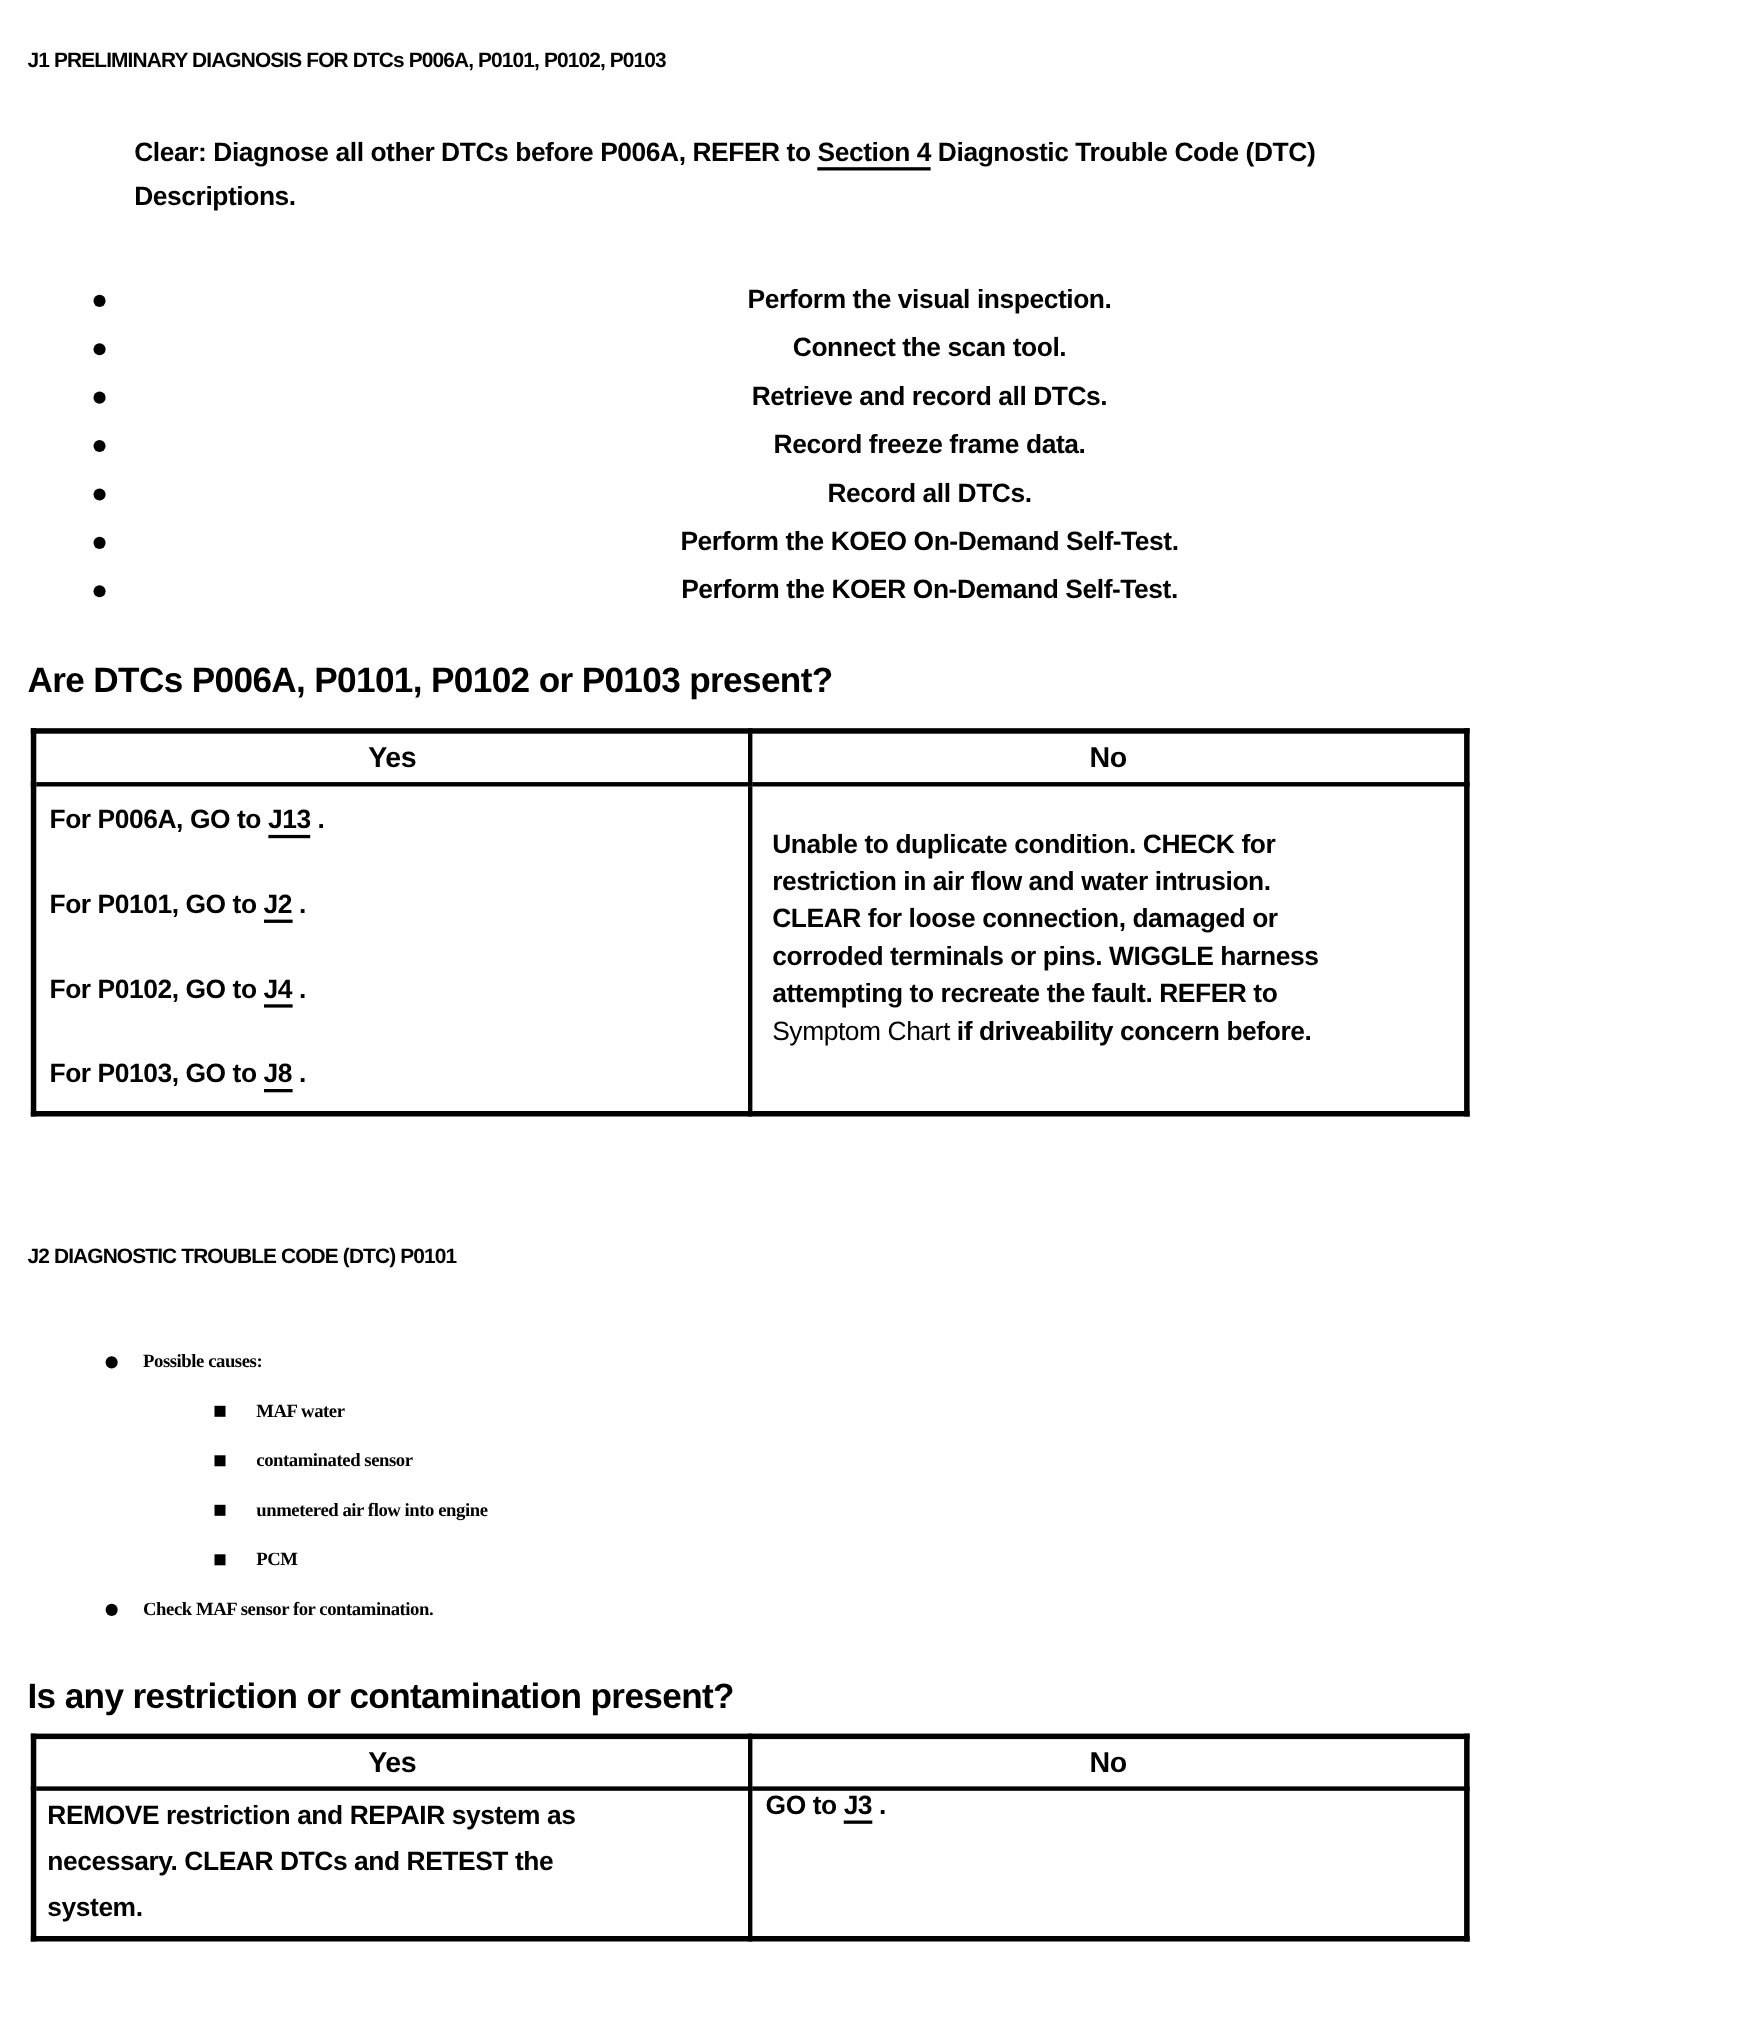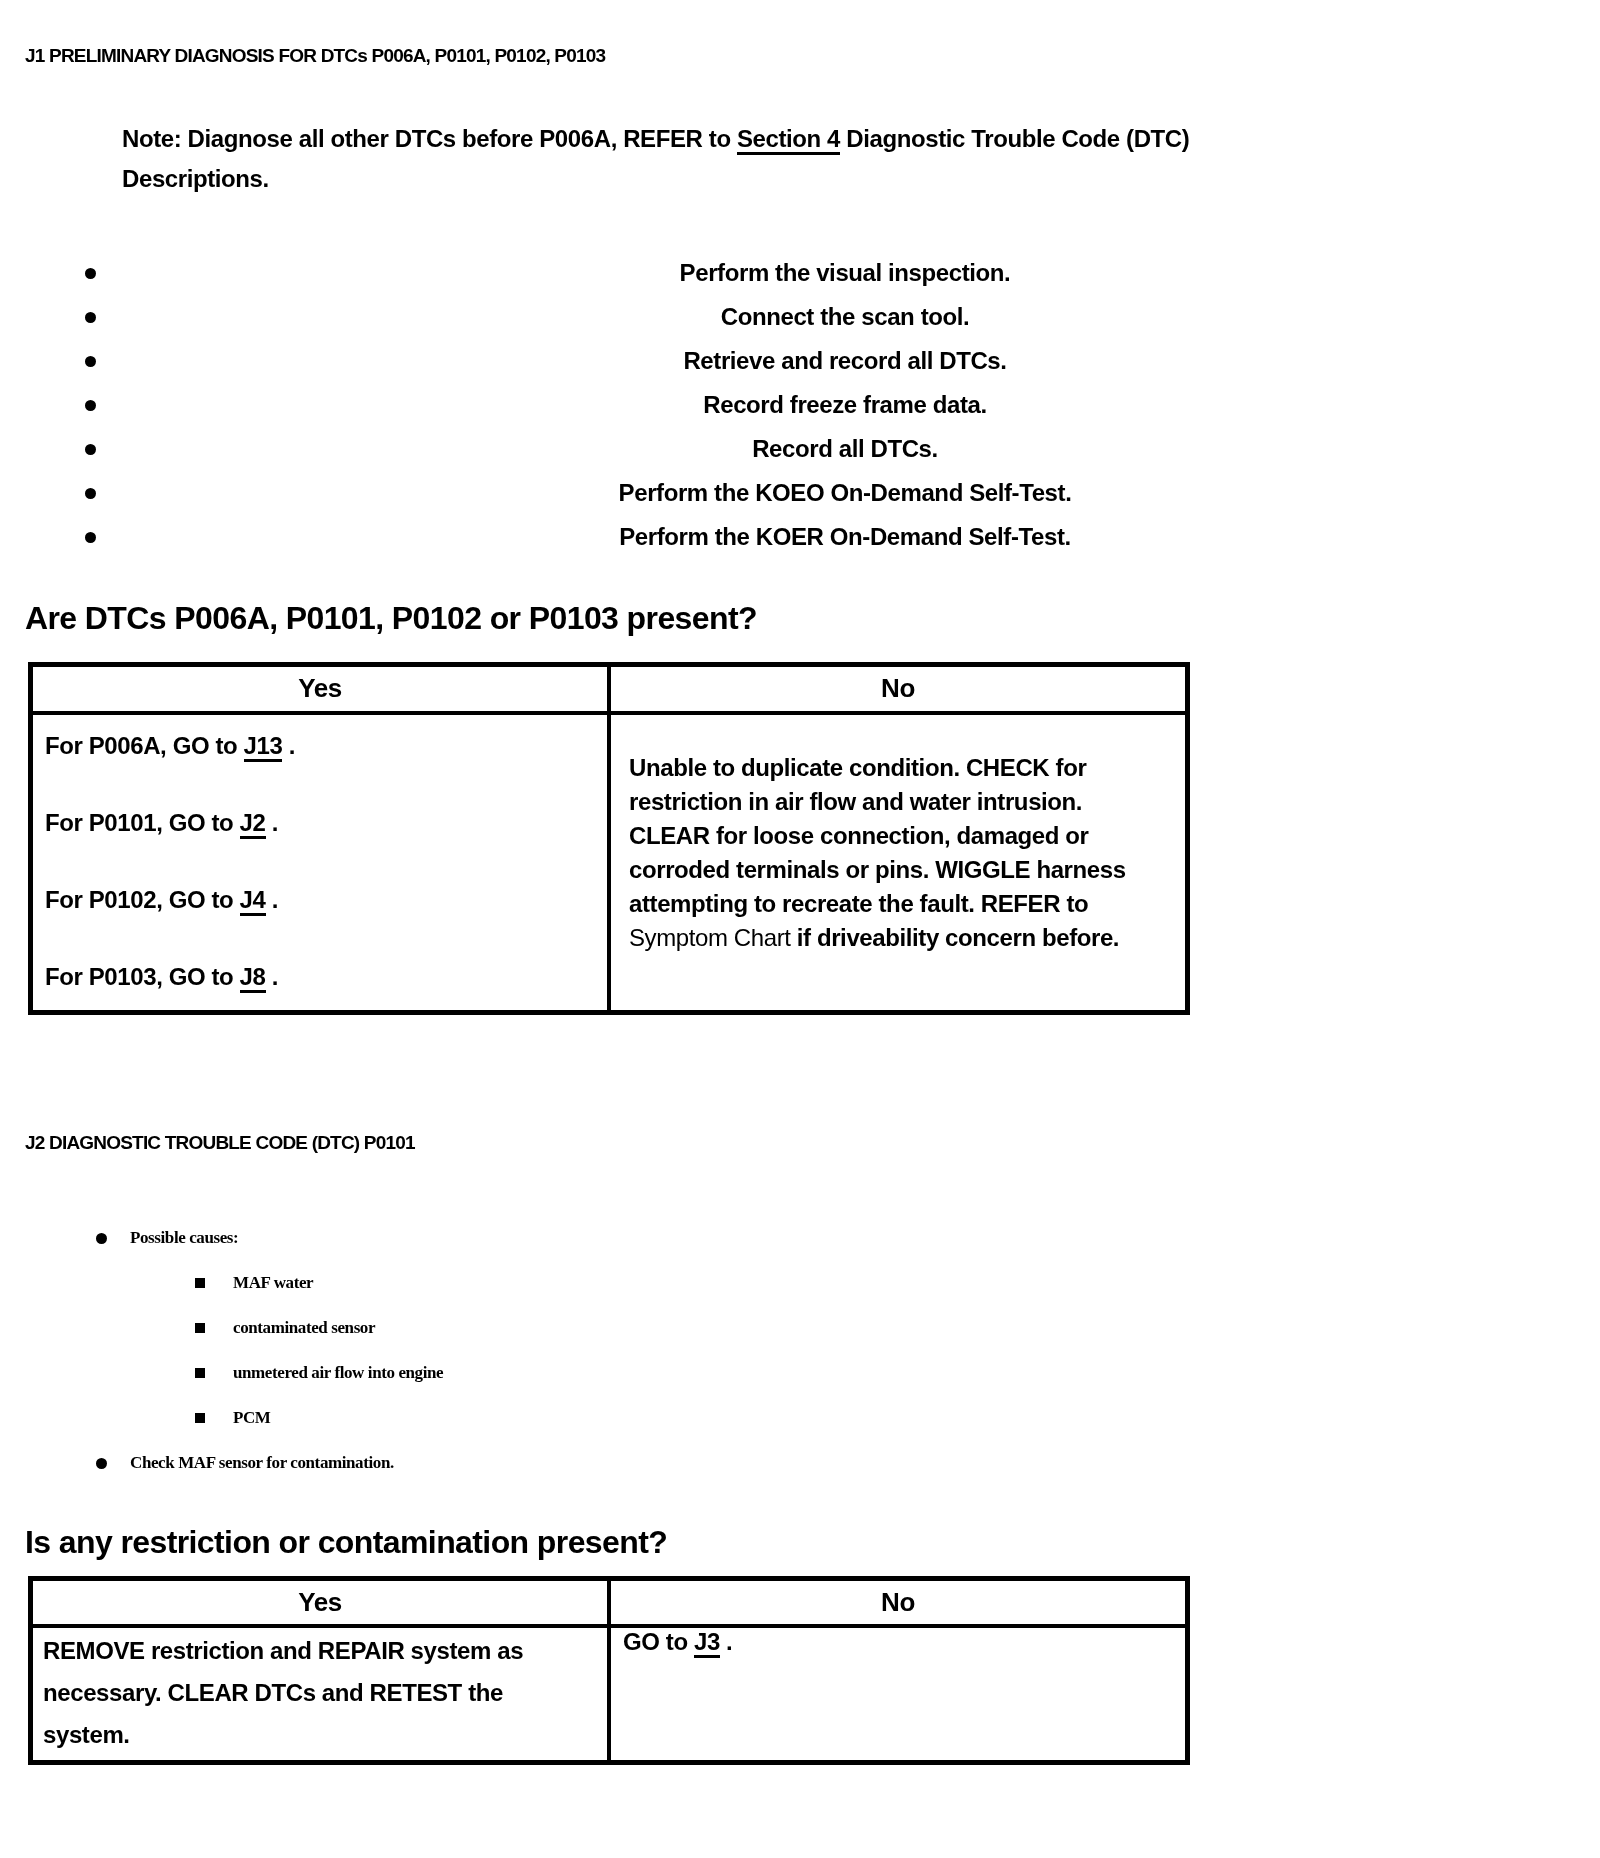--- a/index.html
+++ b/index.html
@@ -25,21 +25,21 @@
   ul.steps li::before {
     content: ""; position: absolute; left: 60px; top: 17px;
     width: 11px; height: 11px; background: #000; border-radius: 50%;
   }
 
   .question { margin-top: 44px; font-size: 32px; line-height: 30px; letter-spacing: -0.6px; }
   .question2 { margin-top: 48px; }
 
   table.decision {
     border-collapse: collapse; table-layout: fixed;
-    width: 1162px; margin: 29px 0 0 3px;
+    width: 1308px; margin: 29px 0 0 3px;
     border: 5px solid #000;
     padding-left: 29px;
   }
   table.decision th, table.decision td { border: 4px solid #000; }
   table.decision th {
     font-size: 26px; height: 48px;
     text-align: center; vertical-align: middle; font-weight: 700;
   }
   table.decision td { vertical-align: top; font-size: 24px; }
 
@@ -72,21 +72,21 @@
   td.t2-no { vertical-align: middle; font-size: 25px; padding-left: 12px; }
 </style>
 </head>
 <body>
 
 <div class="doc">
 
   <div class="section-heading">J1 PRELIMINARY DIAGNOSIS FOR DTCs P006A, P0101, P0102, P0103</div>
 
   <div class="note">
-    <span class="note-label">Note:</span><span> Diagnose all other DTCs before P006A, REFER to </span><span class="link">Section 4</span><span> Diagnostic Trouble Code (DTC)</span>
+    <span class="note-label">Clear:</span><span> Diagnose all other DTCs before P006A, REFER to </span><span class="link">Section 4</span><span> Diagnostic Trouble Code (DTC)</span>
     <div>Descriptions.</div>
   </div>
 
   <ul class="steps">
     <li>Perform the visual inspection.</li>
     <li>Connect the scan tool.</li>
     <li>Retrieve and record all DTCs.</li>
     <li>Record freeze frame data.</li>
     <li>Record all DTCs.</li>
     <li>Perform the KOEO On-Demand Self-Test.</li>

